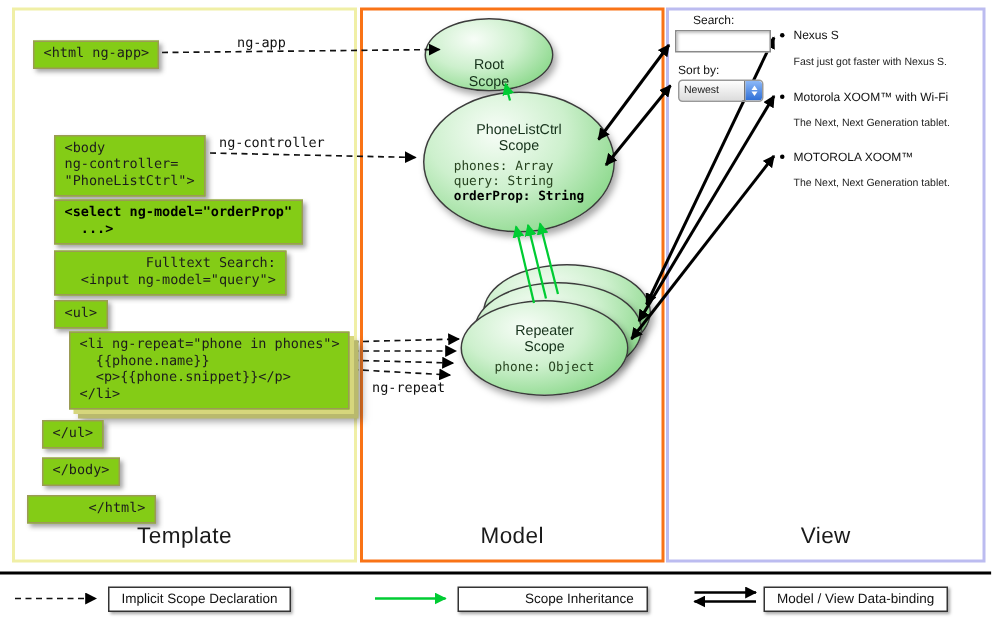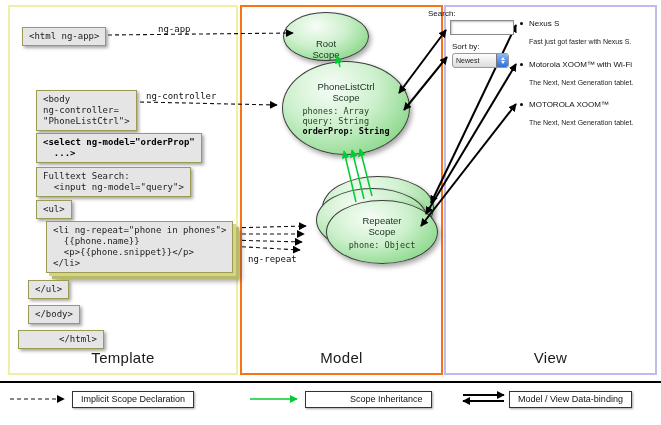--- a/index.html
+++ b/index.html
@@ -5,36 +5,36 @@
   html,body{margin:0;padding:0;background:#fff;}
   #stage{position:relative;width:661px;height:425px;overflow:hidden;background:#fff;
          font-family:"Liberation Sans",sans-serif;}
   .panel{position:absolute;background:#fff;z-index:0;}
   #panel-template{left:8px;top:5px;width:226px;height:366px;border:2px solid #f0efa6;}
   #panel-model{left:240px;top:5px;width:199px;height:366px;border:2px solid #f97316;}
   #panel-view{left:444px;top:5px;width:209px;height:366px;border:2px solid #bcbcf0;}
   .panel-title{position:absolute;bottom:7px;left:0;right:0;text-align:center;
                font-size:15px;color:#1a1a1a;letter-spacing:.3px;}
   .code{position:absolute;margin:0;z-index:3;font-family:"DejaVu Sans Mono",monospace;
-        font-size:9px;line-height:11px;color:#1c1c1c;background:#e5e5e5;
+        font-size:9px;line-height:11px;color:#1c1c1c;background:#84cc16;
         border:1px solid #9b9b55;padding:3px 6px;box-shadow:2px 2px 3px rgba(60,60,60,.45);
         white-space:pre;}
   .code.bold{font-weight:bold;color:#000;}
   .code.stacked{box-shadow:3px 3px 0 #d6d67c,6px 6px 0 #b9b96d,8px 8px 5px rgba(60,60,60,.5);}
   .arrow-label{position:absolute;z-index:3;font-family:"DejaVu Sans Mono",monospace;
                font-size:9px;color:#111;background:transparent;}
   .ellipse{position:absolute;border:1px solid #3c3c3c;border-radius:50%;
            background:radial-gradient(ellipse at 38% 28%,#f7fdf7 0%,#cdf0cd 42%,#90da90 78%,#7bca7b 100%);
            box-shadow:2px 3px 5px rgba(0,0,0,.35);
            display:flex;flex-direction:column;align-items:center;justify-content:center;z-index:1;}
   #root-scope{left:283px;top:12px;width:84px;height:47px;justify-content:flex-end;}
   #phonelist-scope{left:282px;top:61px;width:126px;height:92px;}
   #repeater-back2{left:322px;top:176px;width:110px;height:62px;}
   #repeater-back1{left:316px;top:188px;width:110px;height:62px;}
-  #repeater-front{left:326px;top:200px;width:110px;height:62px;}
+  #repeater-front{left:307px;top:200px;width:110px;height:62px;}
   .scope-name{font-size:9.5px;color:#15311a;text-align:center;white-space:pre;line-height:11px;}
   .scope-props{margin-top:3px;text-align:left;}
   .scope-prop{font-family:"DejaVu Sans Mono",monospace;font-size:8.5px;line-height:10px;color:#27431f;}
   .scope-prop.bold{font-weight:bold;color:#000;}
   #overlay{position:absolute;left:0;top:0;z-index:2;pointer-events:none;}
   .v-label{position:absolute;z-index:3;font-size:8px;color:#111;}
   #search-input{position:absolute;z-index:3;left:450px;top:20px;width:58px;height:11px;
                 border:1px solid #8a8a8a;box-shadow:inset 1px 1px 2px rgba(0,0,0,.25);background:#fff;}
   #sort-select{position:absolute;z-index:3;left:452px;top:53px;width:55px;height:13px;
                border:1px solid #999;border-radius:3px;background:linear-gradient(#fefefe,#dcdcdc);
@@ -137,36 +137,36 @@
       <path d="M463,401 L504,401" stroke="#000" stroke-width="1.8" marker-start="url(#mk-black)" fill="none"></path>
     </g>
   </svg>
 
   <pre class="code" style="left:22px;top:27px;">&lt;html ng-app&gt;</pre>
   <pre class="code" style="left:36px;top:90px;">&lt;body
 ng-controller=
 "PhoneListCtrl"&gt;</pre>
   <pre class="code bold" style="left:36px;top:133px;">&lt;select ng-model="orderProp"
   ...&gt;</pre>
-  <pre class="code" style="left:36px;top:167px;">Fulltext Search:
+  <pre class="code" style="left:36px;top:167px;text-align:right;">Fulltext Search:
   &lt;input ng-model="query"&gt;</pre>
   <pre class="code" style="left:36px;top:200px;">&lt;ul&gt;</pre>
   <pre class="code stacked" style="left:46px;top:221px;">&lt;li ng-repeat="phone in phones"&gt;
   {{phone.name}}
   &lt;p&gt;{{phone.snippet}}&lt;/p&gt;
 &lt;/li&gt;</pre>
   <pre class="code" style="left:28px;top:280px;">&lt;/ul&gt;</pre>
   <pre class="code" style="left:28px;top:305px;">&lt;/body&gt;</pre>
   <pre class="code" style="left:18px;top:330px;padding-left:40px;">&lt;/html&gt;</pre>
 
   <div class="arrow-label" style="left:158px;top:24px;">ng-app</div>
   <div class="arrow-label" style="left:146px;top:91px;">ng-controller</div>
   <div class="arrow-label" style="left:248px;top:216px;margin-top:38px;">ng-repeat</div>
 
-  <div class="v-label" style="left:428px;top:9px;text-align:center;">Search:</div>
+  <div class="v-label" style="left:462px;top:9px;text-align:center;">Search:</div>
   <input id="search-input" style="">
   <div class="v-label" style="left:452px;top:42px;">Sort by:</div>
   <div id="sort-select">
     <span class="v-select-text">Newest</span>
     <span class="v-select-btn">
         <i class="tri-up"></i>
         <i class="tri-down"></i>
       </span>
   </div>
 

